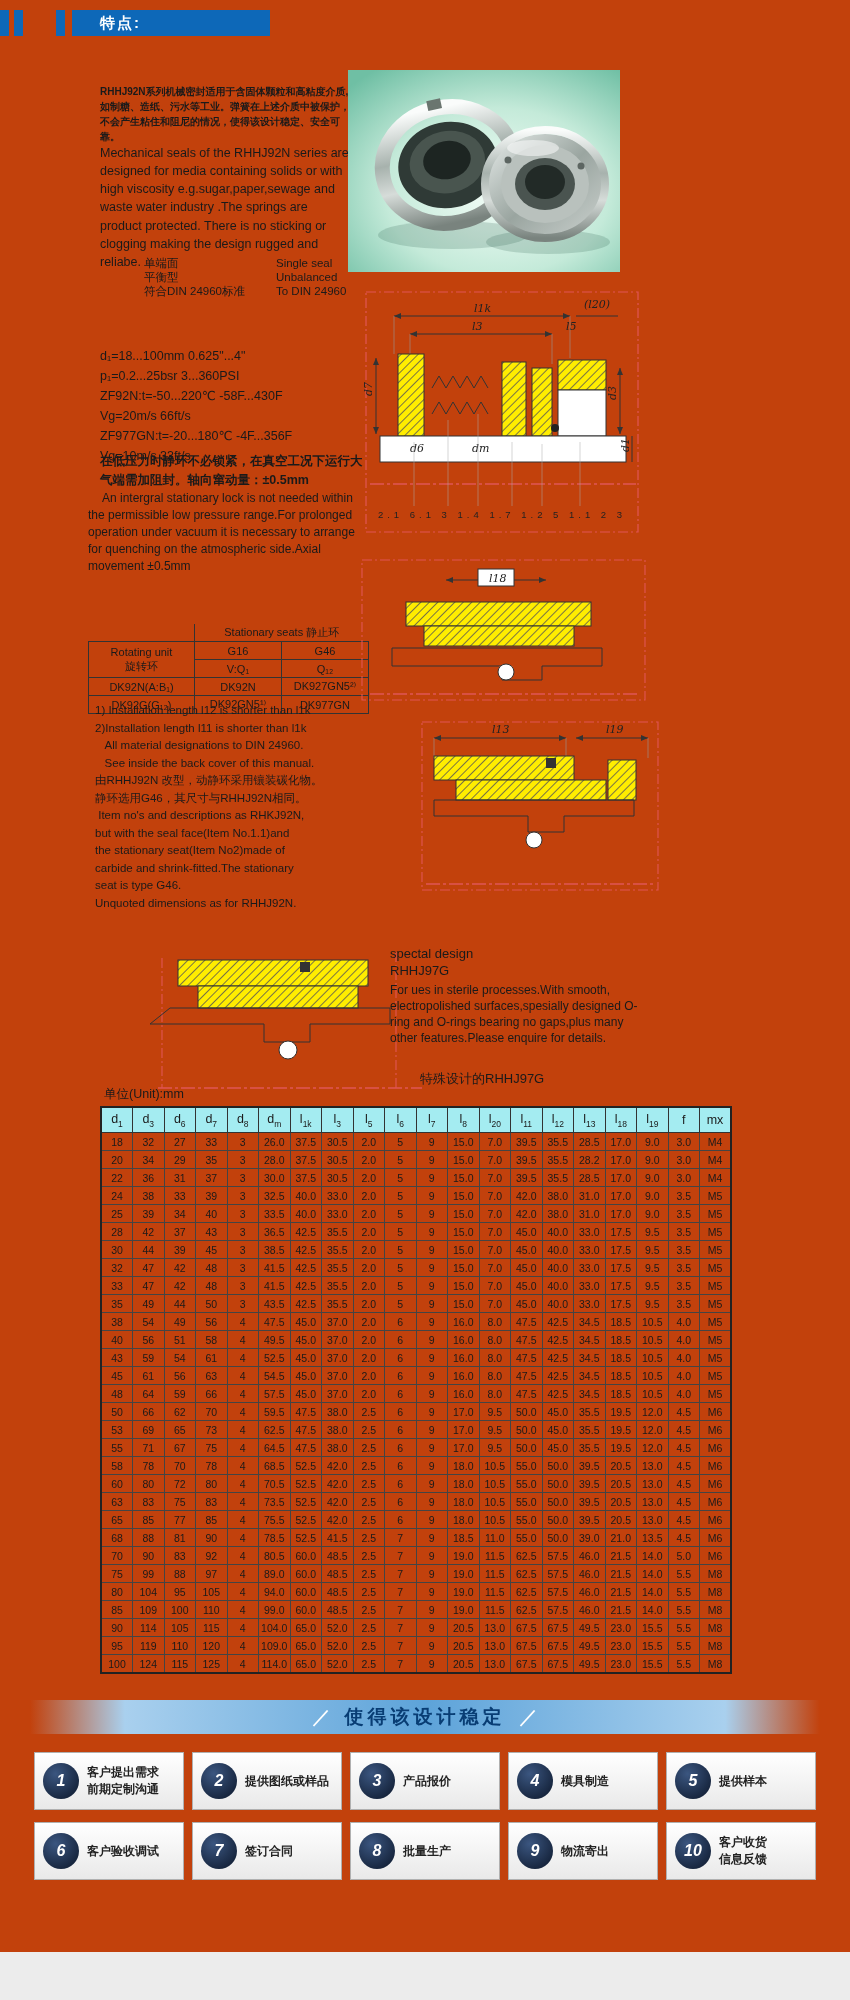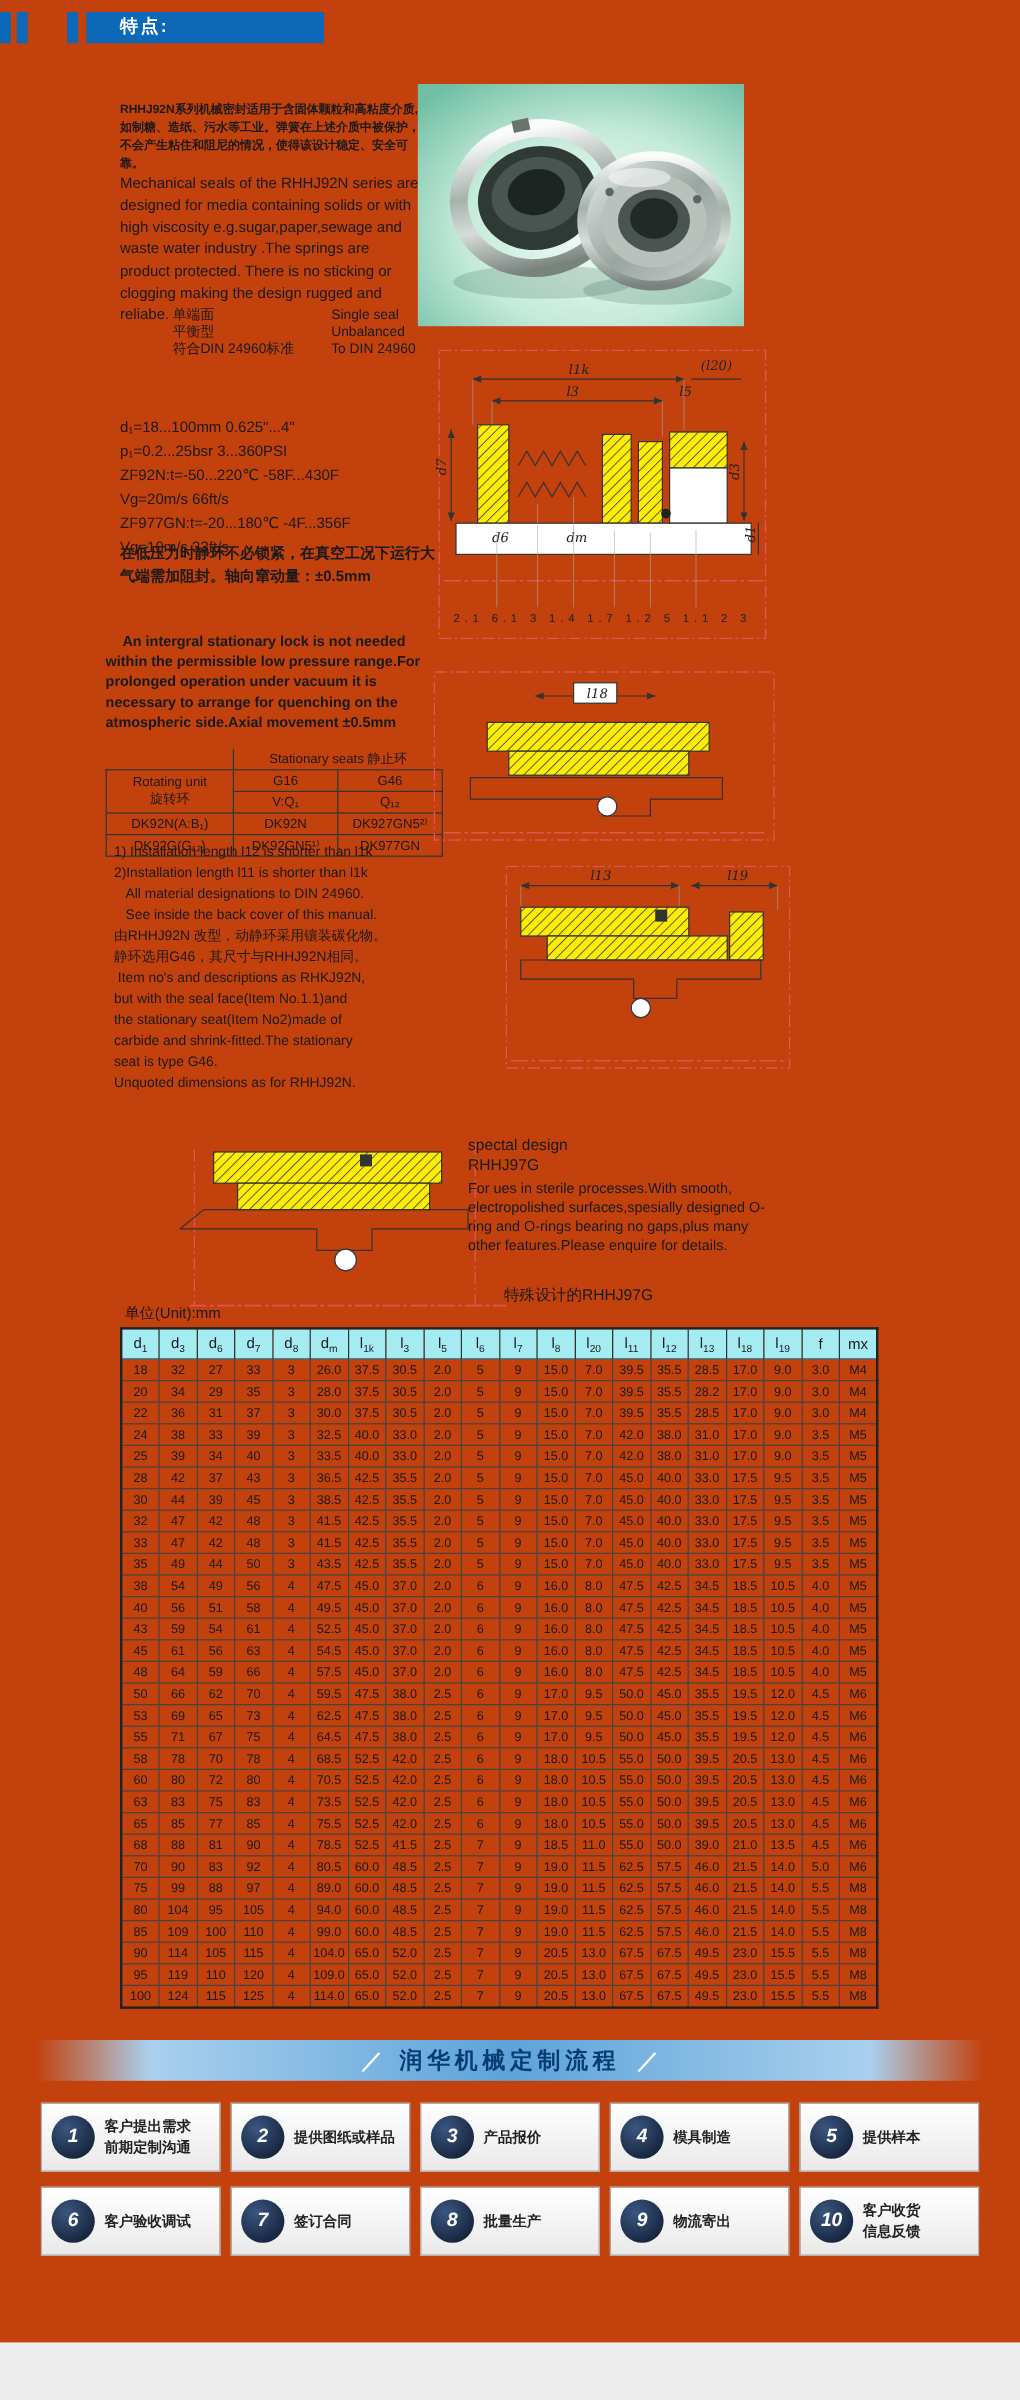--- a/index.html
+++ b/index.html
@@ -19,21 +19,21 @@
   
   .spec-list{position:absolute;left:108px;top:256px;width:252px;}
   .spec-row{display:flex;font-size:11.5px;line-height:14px;}
   .spec-zh{width:132px;margin-left:36px;}
   .spec-en{flex:1;}
   
   .param-list{position:absolute;left:100px;top:346px;width:270px;}
   .param-line{font-size:12.5px;line-height:20px;}
   
   .note-zh{position:absolute;left:100px;top:452px;width:264px;font-size:12.5px;font-weight:600;line-height:1.55;margin:0;}
-  .note-en{position:absolute;left:88px;top:526px;width:268px;font-size:12px;line-height:1.42;text-indent:14px;margin:0;font-weight:bold;}
+  .note-en{position:absolute;left:88px;top:490px;width:268px;font-size:12px;line-height:1.42;text-indent:14px;margin:0;}
   
   .seat-table{position:absolute;left:88px;top:598px;border-collapse:collapse;font-size:11px;margin-top:26px;}
   .seat-table td{border:1px solid #333;text-align:center;padding:1px 5px;height:15px;min-width:76px;}
   .seat-table td.st-blank{border:none;border-right:1px solid #333;}
   .seat-table td.st-top{border:none;border-bottom:1px solid #333;}
   .seat-table td.st-left{min-width:95px;line-height:1.25;}
   
   .notes-block{position:absolute;left:95px;top:702px;width:280px;}
   .note-line{font-size:11.5px;line-height:17.5px;white-space:pre-wrap;}
   
@@ -976,21 +976,21 @@
           <td>23.0</td>
           <td>15.5</td>
           <td>5.5</td>
           <td>M8</td>
         </tr>
       </tbody>
   </table>
 
   <div class="banner">
     <span class="slash">／</span>
-    <span class="banner-title">润华机械定制流程</span>
+    <span class="banner-title">使得该设计稳定</span>
     <span class="slash">／</span>
   </div>
 
   <div class="steps">
       <div class="step-box">
         <span class="step-num">1</span>
         <span class="step-label">客户提出需求
 前期定制沟通</span>
       </div>
       <div class="step-box">

